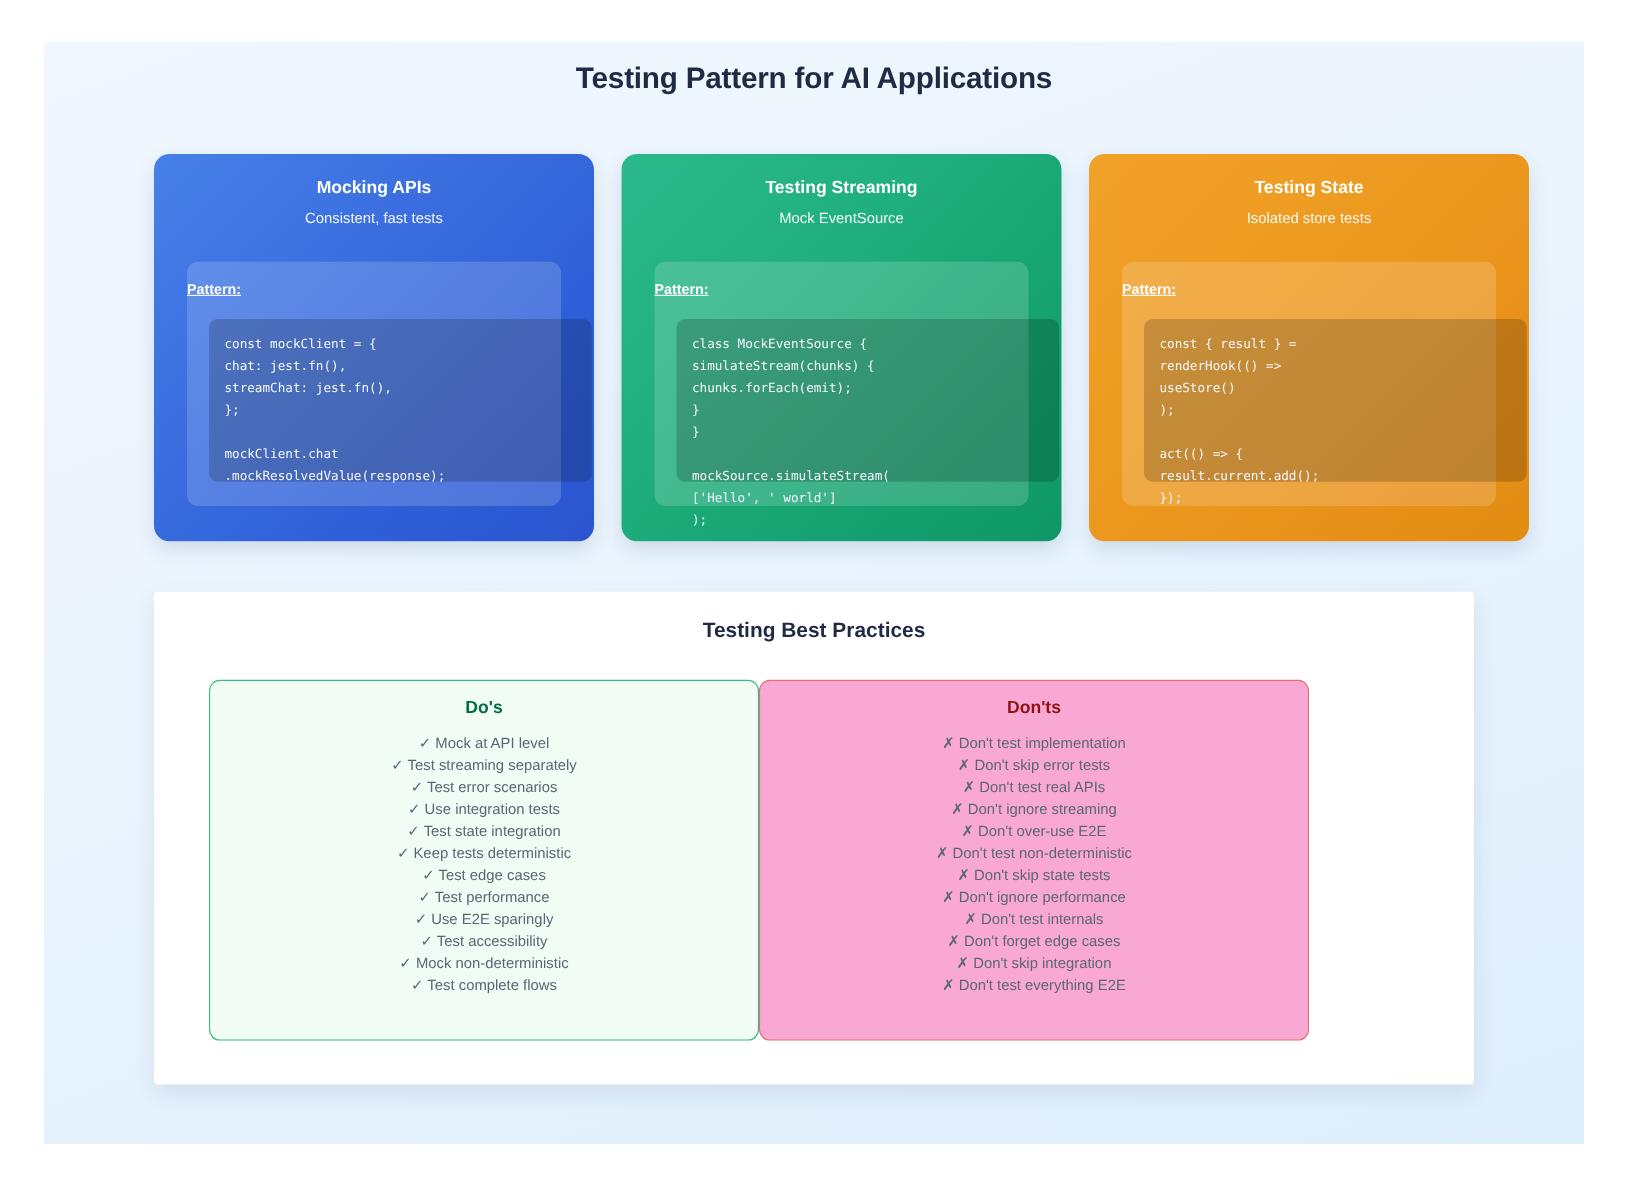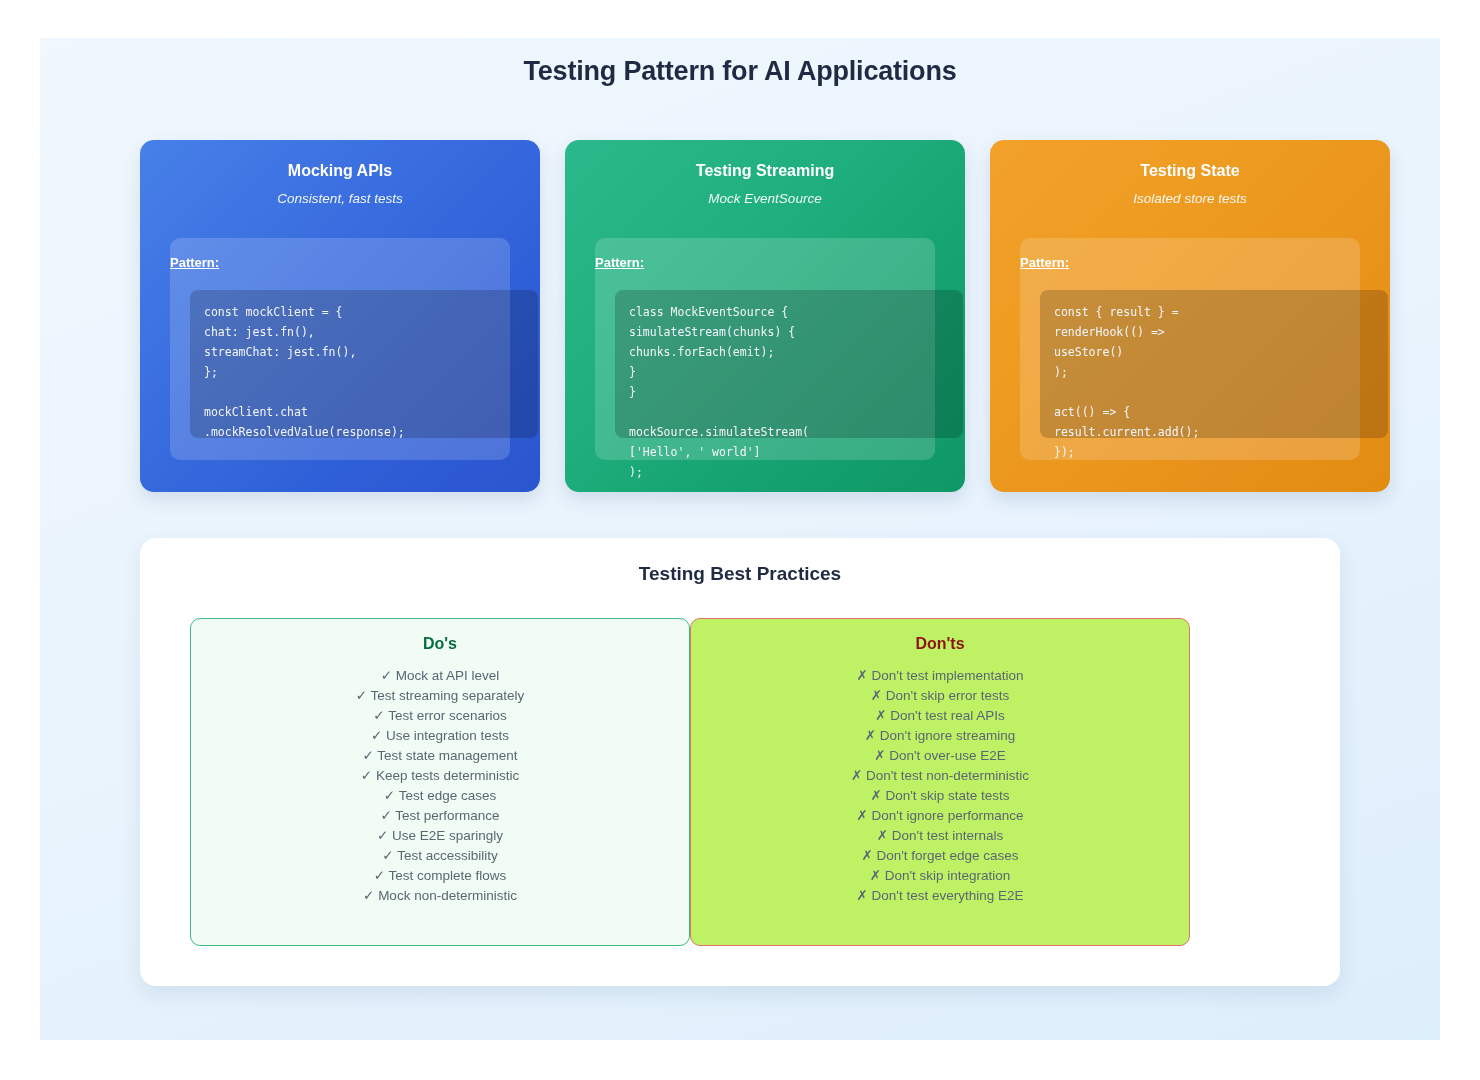--- a/index.html
+++ b/index.html
@@ -58,21 +58,20 @@
     color: #ffffff;
     font-size: 16px;
     font-weight: bold;
     margin-top: 22px;
   }
   .pcard-sub {
     text-align: center;
     color: rgba(255,255,255,0.93);
     font-size: 13.5px;
     margin-top: 11px;
-    font-style: italic;
   }
 
   .pattern-box {
     position: absolute;
     left: 30px;
     top: 98px;
     width: 340px;
     height: 222px;
     border-radius: 10px;
     background: rgba(255,255,255,0.17);
@@ -106,21 +105,21 @@
   .code-line.blank { color: transparent; }
 
   
   .bp-panel {
     position: absolute;
     left: 100px;
     top: 500px;
     width: 1200px;
     height: 448px;
     background: #ffffff;
-    border-radius: 16px;
+    border-radius: 4px;
     box-shadow: 0 8px 20px rgba(40, 70, 120, 0.10);
   }
   .bp-title {
     text-align: center;
     font-size: 19px;
     font-weight: bold;
     color: #1f2a44;
     margin-top: 25px;
   }
 
@@ -135,21 +134,21 @@
     width: 500px;
     height: 328px;
     border-radius: 10px;
     padding-top: 16px;
   }
   .bp-box.dos {
     background: #f0fcf4;
     border: 1.6px solid #3bba84;
   }
   .bp-box.donts {
-    background: #bef264;
+    background: #f9a8d4;
     border: 1.6px solid #e2706b;
   }
   .bp-box-title {
     text-align: center;
     font-size: 16px;
     font-weight: bold;
     margin-bottom: 13px;
   }
   .bp-box.dos   .bp-box-title { color: #046c41; }
   .bp-box.donts .bp-box-title { color: #8e1212; }
@@ -233,28 +232,28 @@
 
     <div class="bp-cols">
 
       <div class="bp-box dos">
         <div class="bp-box-title">Do's</div>
         <ul class="bp-list" id="dos-list">
             <li><span class="mark">✓ </span><span>Mock at API level</span></li>
             <li><span class="mark">✓ </span><span>Test streaming separately</span></li>
             <li><span class="mark">✓ </span><span>Test error scenarios</span></li>
             <li><span class="mark">✓ </span><span>Use integration tests</span></li>
-            <li><span class="mark">✓ </span><span>Test state management</span></li>
+            <li><span class="mark">✓ </span><span>Test state integration</span></li>
             <li><span class="mark">✓ </span><span>Keep tests deterministic</span></li>
             <li><span class="mark">✓ </span><span>Test edge cases</span></li>
             <li><span class="mark">✓ </span><span>Test performance</span></li>
             <li><span class="mark">✓ </span><span>Use E2E sparingly</span></li>
             <li><span class="mark">✓ </span><span>Test accessibility</span></li>
+            <li><span class="mark">✓ </span><span>Mock non-deterministic</span></li>
             <li><span class="mark">✓ </span><span>Test complete flows</span></li>
-            <li><span class="mark">✓ </span><span>Mock non-deterministic</span></li>
           </ul>
       </div>
 
       <div class="bp-box donts">
         <div class="bp-box-title">Don'ts</div>
         <ul class="bp-list" id="donts-list">
             <li><span class="mark">✗ </span><span>Don't test implementation</span></li>
             <li><span class="mark">✗ </span><span>Don't skip error tests</span></li>
             <li><span class="mark">✗ </span><span>Don't test real APIs</span></li>
             <li><span class="mark">✗ </span><span>Don't ignore streaming</span></li>

